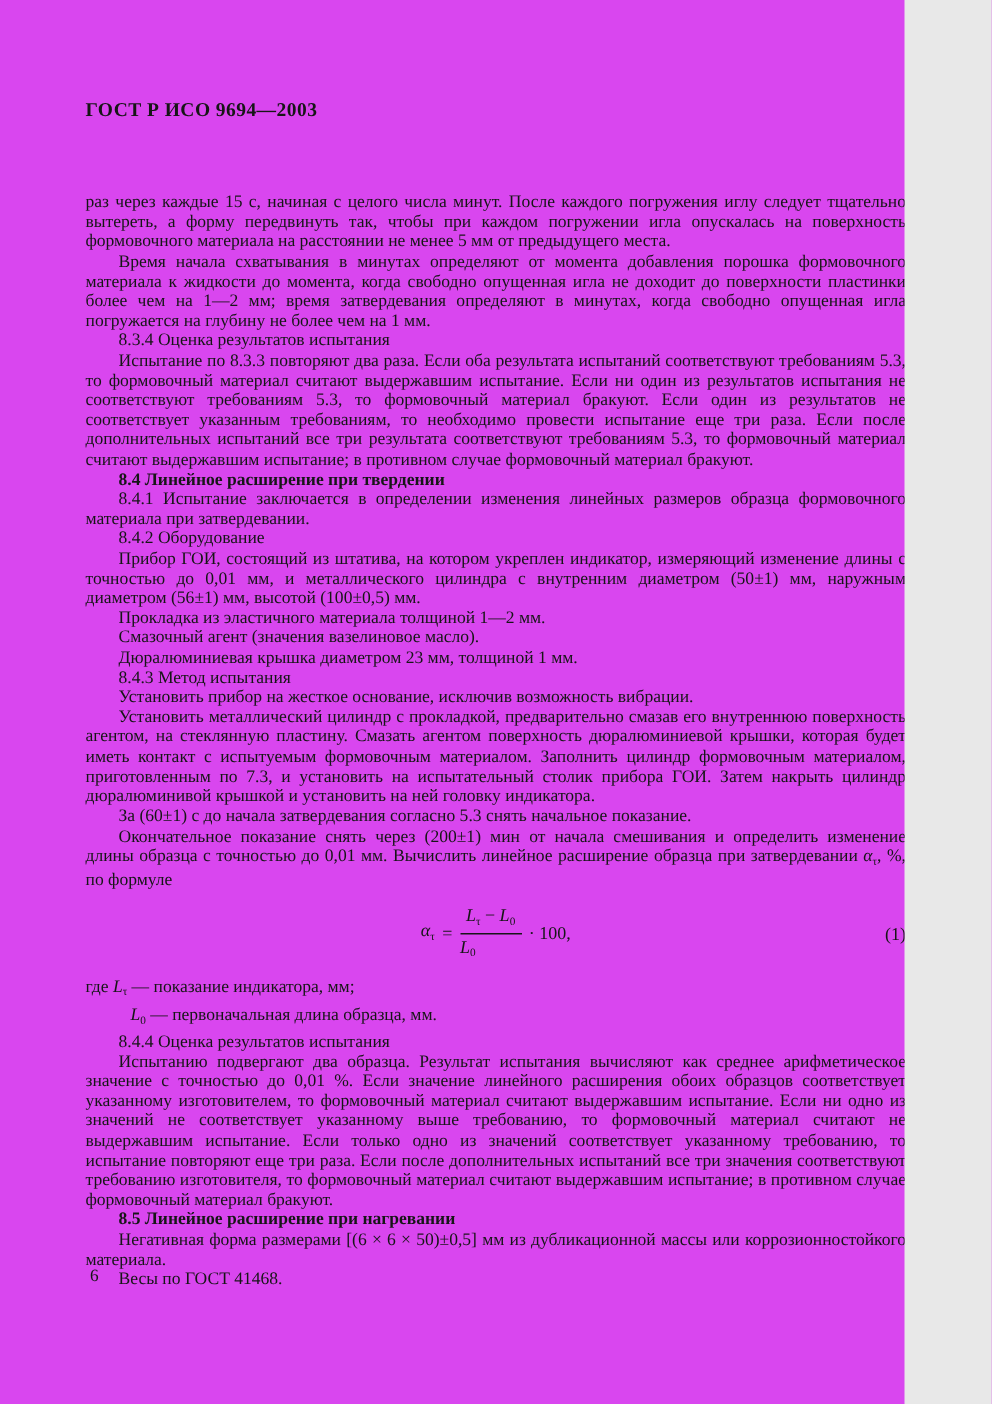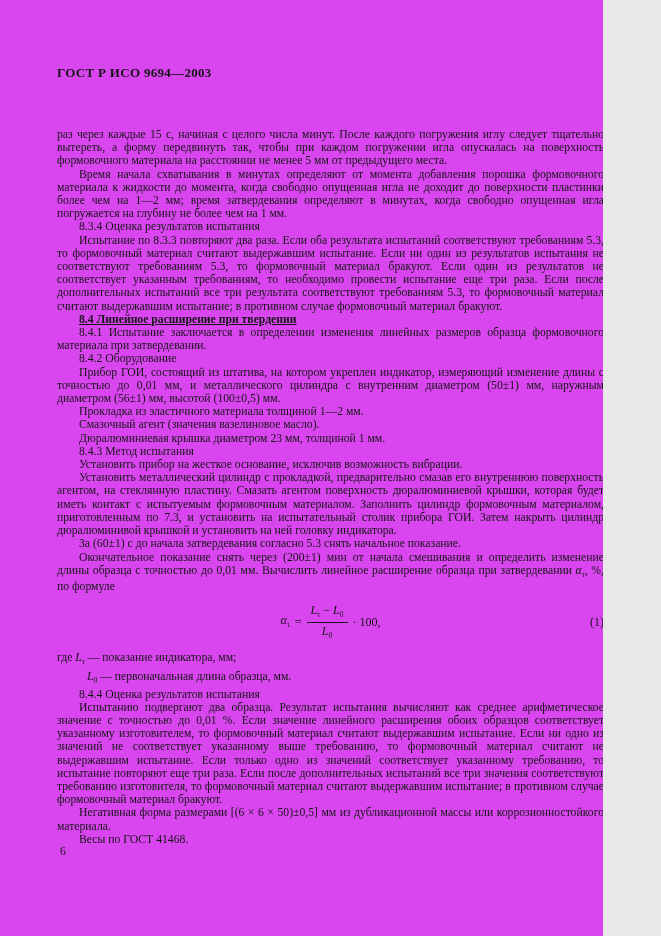--- a/index.html
+++ b/index.html
@@ -25,21 +25,21 @@
     position: absolute;
     top: 88px;
     left: 57px;
     width: 547px;
     font-size: 11.7px;
     line-height: 13.2px;
     text-align: justify;
   }
   .p { text-indent: 22px; margin: 0; }
   .p.noindent { text-indent: 0; margin-top: 40px; }
-  .h-bold { font-weight: bold; text-indent: 22px; margin: 0; text-decoration: underline; }
+  .h-bold { font-weight: bold; text-indent: 22px; margin: 0; }
   .sub {
     font-size: 7.5px;
     vertical-align: -2.5px;
     font-style: normal;
   }
   .var { font-style: italic; }
   
   .formula-row {
     position: relative;
     display: flex;
@@ -49,21 +49,21 @@
     text-indent: 0;
     text-align: center;
     min-height: 36px;
     font-size: 12px;
   }
   .formula { display: inline-flex; align-items: center; gap: 5px; }
   .frac {
     display: inline-flex;
     flex-direction: column;
     vertical-align: middle;
-    text-align: center;
+    text-align: left;
   }
   .frac .num {
     display: block;
     padding: 0 4px 1px 4px;
     border-bottom: 1px solid #161616;
     line-height: 14px;
   }
   .frac .den { display: block; padding-top: 1px; line-height: 14px; }
   .eq-number {
     position: absolute;
@@ -120,20 +120,21 @@
       </div>
       <span class="eq-number">(1)</span>
     </div>
 
     <p class="where-line"><span>где </span><span class="var">L</span><span class="sub">τ</span><span> — показание индикатора, мм;</span></p>
     <p class="where-line2"><span class="var">L</span><span class="sub">0</span><span> — первоначальная длина образца, мм.</span></p>
 
     <p class="p">8.4.4 Оценка результатов испытания</p>
     <p class="p">Испытанию подвергают два образца. Результат испытания вычисляют как среднее арифметическое значение с точностью до 0,01 %. Если значение линейного расширения обоих образцов соответствует указанному изготовителем, то формовочный материал считают выдержавшим испытание. Если ни одно из значений не соответствует указанному выше требованию, то формовочный материал считают не выдержавшим испытание. Если только одно из значений соответствует указанному требованию, то испытание повторяют еще три раза. Если после дополнительных испытаний все три значения соответствуют требованию изготовителя, то формовочный материал считают выдержавшим испытание; в противном случае формовочный материал бракуют.</p>
 
+    <p class="h-bold">8.5 Линейное расширение при нагревании</p>
     <p class="p">Негативная форма размерами [(6 × 6 × 50)±0,5] мм из дубликационной массы или коррозионностойкого материала.</p>
     <p class="p">Весы по ГОСТ 41468.</p>
 
   </div>
 
   <div class="page-number">6</div>
 
 </div>
 
 </body></html>

